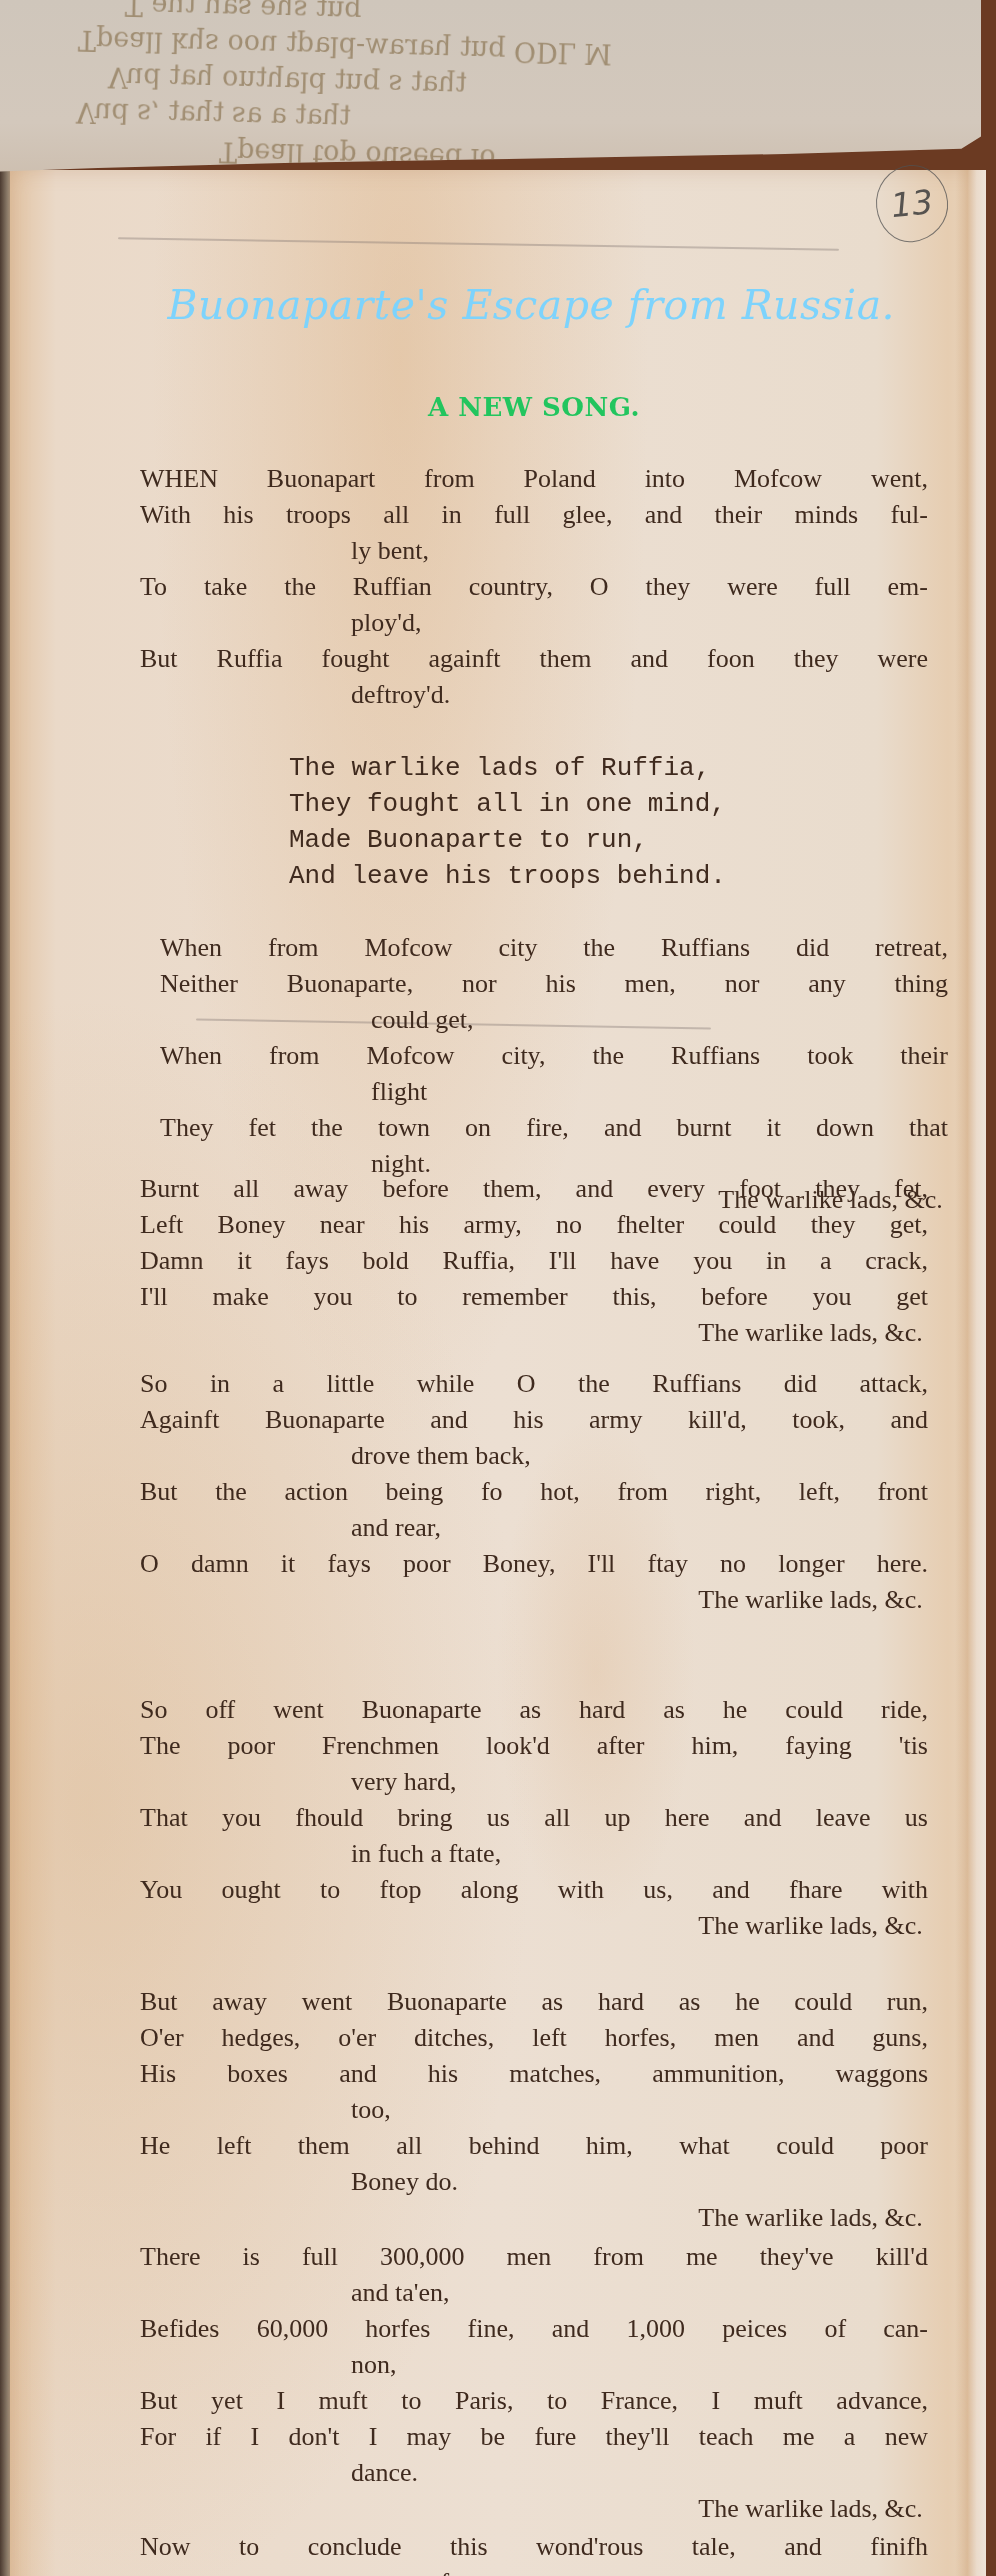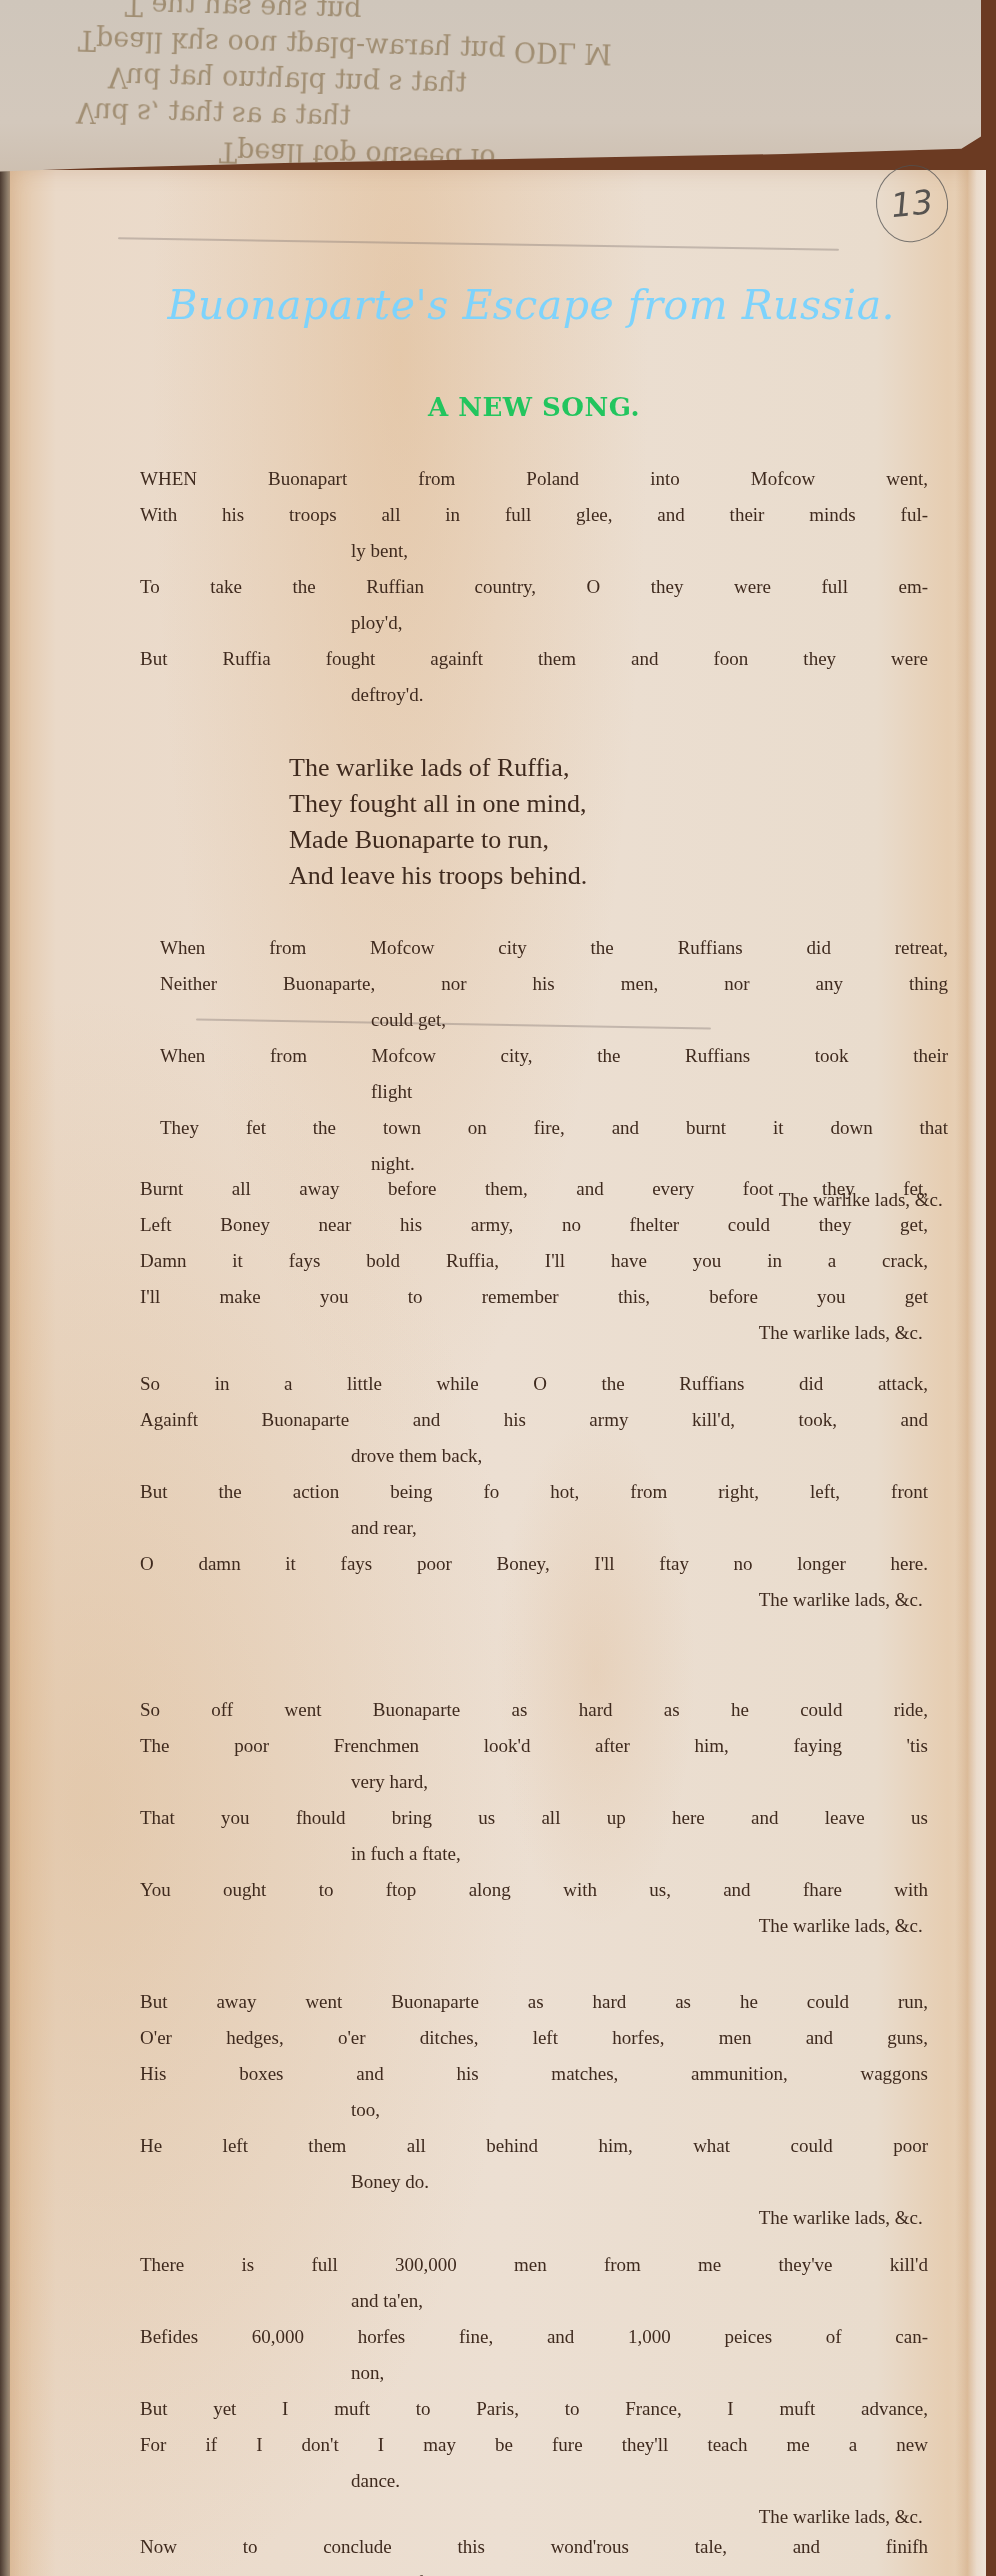--- a/index.html
+++ b/index.html
@@ -123,21 +123,21 @@
       font-weight: bold;
       font-size: 26px;
       letter-spacing: 0.5px;
       color: #22c55e;
     }
     .verse {
       position: absolute;
       left: 0;
       width: 788px;
       font-family: "Liberation Serif", "DejaVu Serif", serif;
-      font-size: 19px;
+      font-size: 26px;
       line-height: 36px;
       color: #3f2a1e;
     }
     .ln {
       display: block;
       white-space: nowrap;
       text-align: justify;
       text-align-last: justify;
       height: 36px;
     }
@@ -150,21 +150,21 @@
       padding-right: 5.2px;
     }
     .chorus {
       position: absolute;
       left: 149px;
       font-family: "Liberation Serif", "DejaVu Serif", serif;
       font-size: 26px;
       line-height: 36px;
       color: #3f2a1e;
     }
-    .chorus .ln { text-align: left; text-align-last: left; }
+    .chorus .ln { text-align: left; text-align-last: left; font-family: Liberation Mono, monospace; }
   </style>
 </head>
 <body>
 
 <div class="spine-left"></div>
 
 <div class="sheet">
   <div class="sheet-right-edge"></div>
 </div>
 
@@ -246,21 +246,21 @@
   <div class="verse" style="top:1984px;">
     <span class="ln">But away went Buonaparte as hard as he could run,</span>
     <span class="ln">O'er hedges, o'er ditches, left horfes, men and guns,</span>
     <span class="ln">His boxes and his matches, ammunition, waggons</span>
     <span class="ln turn">too,</span>
     <span class="ln">He left them all behind him, what could poor</span>
     <span class="ln turn">Boney do.</span>
     <span class="ln chorus-ref">The warlike lads, &amp;c.</span>
   </div>
 
-  <div class="verse" style="top:2239px;margin-top:8px;">
+  <div class="verse" style="top:2239px;">
     <span class="ln">There is full 300,000 men from me they've kill'd</span>
     <span class="ln turn">and ta'en,</span>
     <span class="ln">Befides 60,000 horfes fine, and 1,000 peices of can-</span>
     <span class="ln turn">non,</span>
     <span class="ln">But yet I muft to Paris, to France, I muft advance,</span>
     <span class="ln">For if I don't I may be fure they'll teach me a new</span>
     <span class="ln turn">dance.</span>
     <span class="ln chorus-ref">The warlike lads, &amp;c.</span>
   </div>
 

